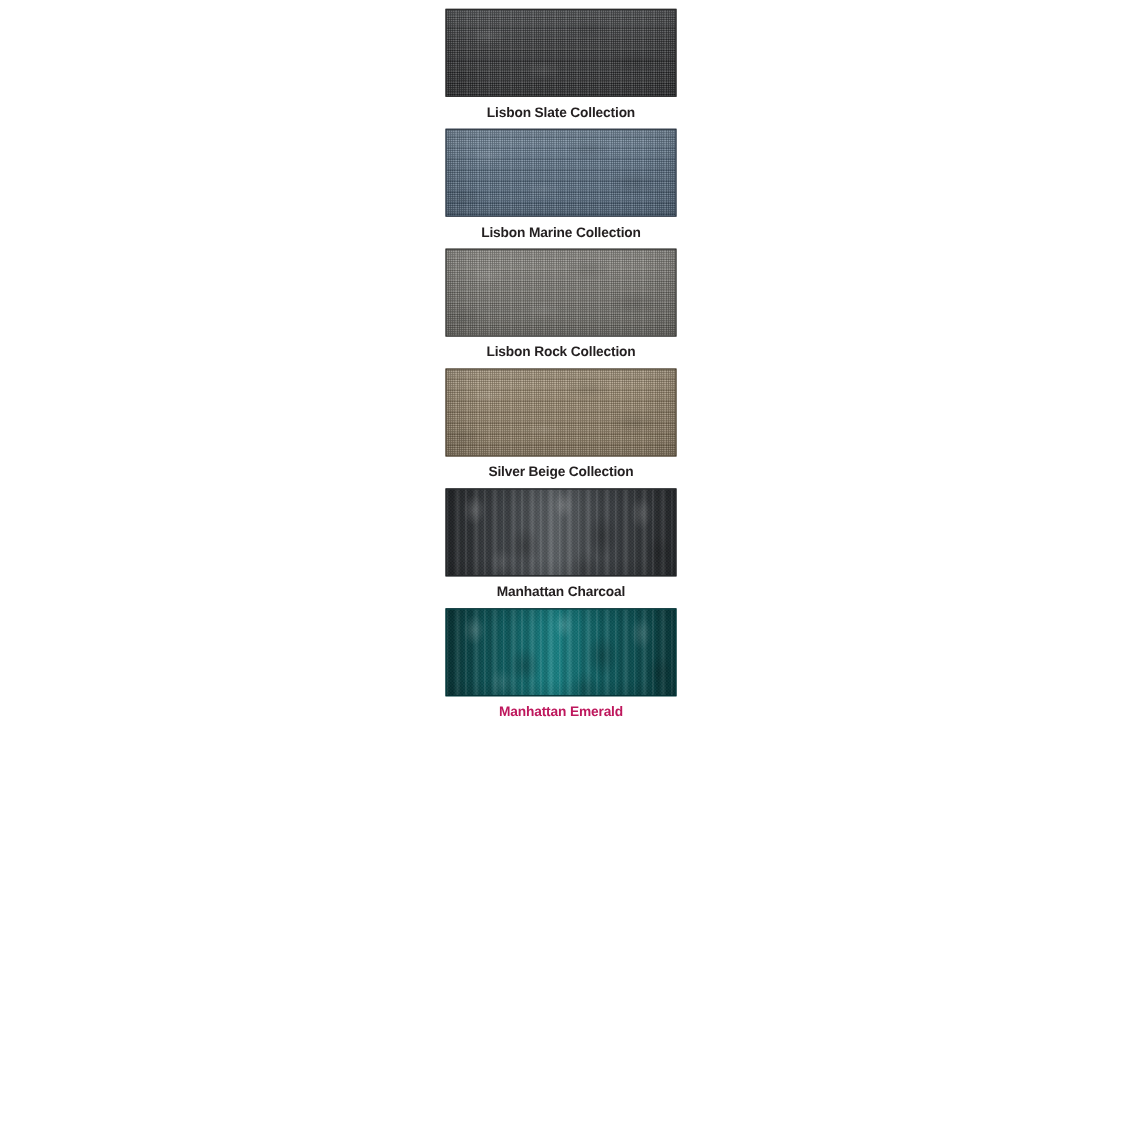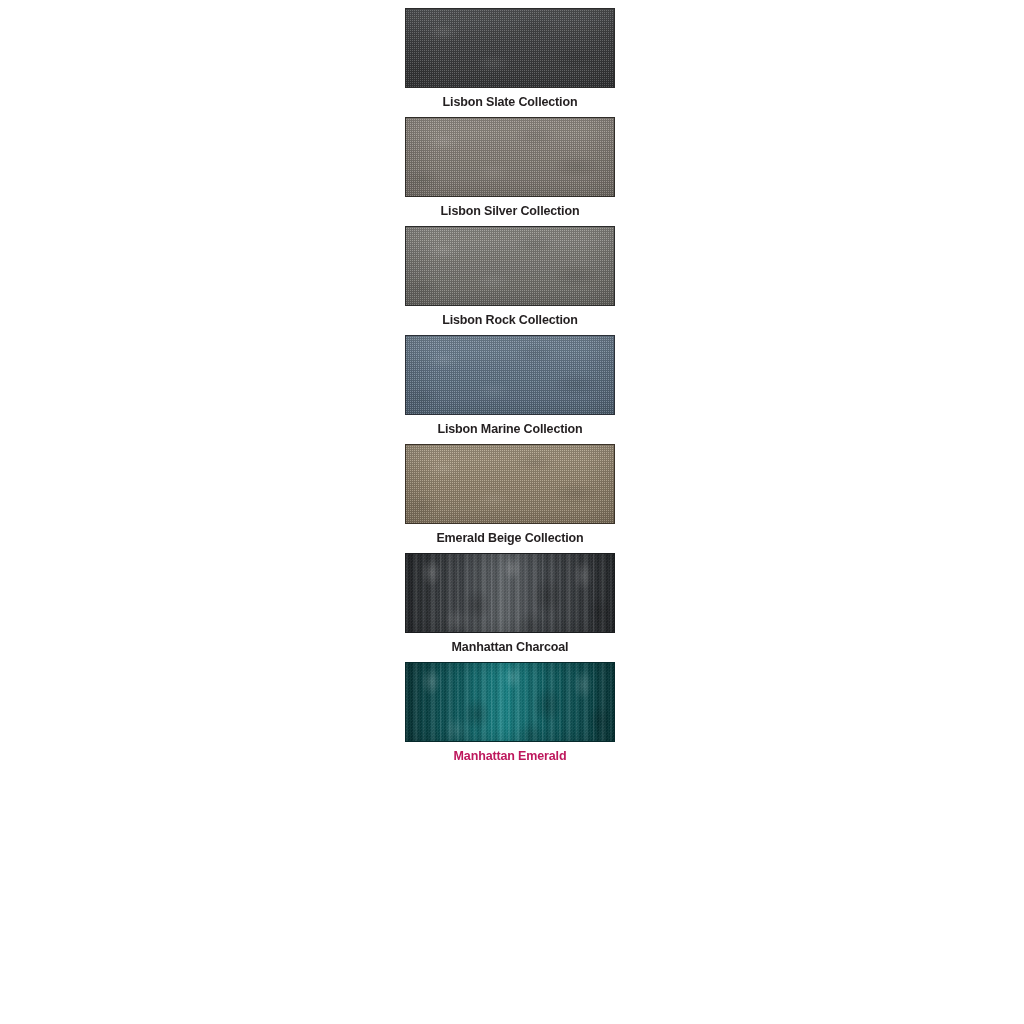--- a/index.html
+++ b/index.html
@@ -109,58 +109,48 @@
       <div class="swatch-image" style="border-color: rgb(43, 43, 43); background: rgb(51, 52, 54);">
         <div class="tex" style="background-image: linear-gradient(178deg, rgb(85, 88, 91), rgb(51, 52, 54) 40%, rgb(28, 29, 31)); opacity: 0.7;"></div>
         <div class="tex weave-fine" style="opacity: 0.95;"></div>
         <div class="tex weave-blotch" style="opacity: 0.8;"></div>
         <div class="tex speckle-fine" style="opacity: 0.9;"></div>
         <div class="tex vignette" style="opacity: 0.45;"></div>
       </div>
       <div class="swatch-label" style="color: rgb(35, 31, 32);">Lisbon Slate Collection</div>
     </div>
     <div class="swatch-item">
-      <div class="swatch-image" style="border-color: rgb(47, 44, 40); background: rgb(138, 130, 121);">
-        <div class="tex" style="background-image: linear-gradient(178deg, rgb(164, 156, 147), rgb(138, 130, 121) 40%, rgb(109, 102, 94)); opacity: 0.7;"></div>
+      <div class="swatch-image" style="border-color: rgb(43, 48, 56); background: rgb(93, 116, 138);">
+        <div class="tex" style="background-image: linear-gradient(178deg, rgb(126, 148, 168), rgb(93, 116, 138) 40%, rgb(65, 87, 109)); opacity: 0.7;"></div>
         <div class="tex weave-fine" style="opacity: 0.95;"></div>
         <div class="tex weave-blotch" style="opacity: 0.8;"></div>
         <div class="tex speckle-fine" style="opacity: 0.9;"></div>
         <div class="tex vignette" style="opacity: 0.45;"></div>
       </div>
-      <div class="swatch-label" style="color: rgb(35, 31, 32);">Lisbon Silver Collection</div>
+      <div class="swatch-label" style="color: rgb(35, 31, 32);">Lisbon Marine Collection</div>
     </div>
     <div class="swatch-item">
       <div class="swatch-image" style="border-color: rgb(43, 43, 43); background: rgb(124, 122, 116);">
         <div class="tex" style="background-image: linear-gradient(178deg, rgb(157, 155, 149), rgb(124, 122, 116) 40%, rgb(88, 87, 81)); opacity: 0.7;"></div>
         <div class="tex weave-fine" style="opacity: 0.95;"></div>
         <div class="tex weave-blotch" style="opacity: 0.8;"></div>
         <div class="tex speckle-fine" style="opacity: 0.9;"></div>
         <div class="tex vignette" style="opacity: 0.45;"></div>
       </div>
       <div class="swatch-label" style="color: rgb(35, 31, 32);">Lisbon Rock Collection</div>
     </div>
     <div class="swatch-item">
-      <div class="swatch-image" style="border-color: rgb(43, 48, 56); background: rgb(93, 116, 138);">
-        <div class="tex" style="background-image: linear-gradient(178deg, rgb(126, 148, 168), rgb(93, 116, 138) 40%, rgb(65, 87, 109)); opacity: 0.7;"></div>
-        <div class="tex weave-fine" style="opacity: 0.95;"></div>
-        <div class="tex weave-blotch" style="opacity: 0.8;"></div>
-        <div class="tex speckle-fine" style="opacity: 0.9;"></div>
-        <div class="tex vignette" style="opacity: 0.45;"></div>
-      </div>
-      <div class="swatch-label" style="color: rgb(35, 31, 32);">Lisbon Marine Collection</div>
-    </div>
-    <div class="swatch-item">
       <div class="swatch-image" style="border-color: rgb(58, 50, 40); background: rgb(156, 138, 110);">
         <div class="tex" style="background-image: linear-gradient(178deg, rgb(182, 166, 140), rgb(156, 138, 110) 40%, rgb(125, 108, 82)); opacity: 0.7;"></div>
         <div class="tex weave-fine" style="opacity: 0.95;"></div>
         <div class="tex weave-blotch" style="opacity: 0.8;"></div>
         <div class="tex speckle-fine" style="opacity: 0.9;"></div>
         <div class="tex vignette" style="opacity: 0.45;"></div>
       </div>
-      <div class="swatch-label" style="color: rgb(35, 31, 32);">Emerald Beige Collection</div>
+      <div class="swatch-label" style="color: rgb(35, 31, 32);">Silver Beige Collection</div>
     </div>
     <div class="swatch-item">
       <div class="swatch-image" style="border-color: rgb(27, 29, 31); background: rgb(61, 65, 69);">
         <div class="tex" style="background-image: linear-gradient(92deg, rgb(33, 36, 39), rgb(61, 65, 69) 28%, rgb(97, 102, 106) 47%, rgb(61, 65, 69) 66%, rgb(33, 36, 39)); opacity: 0.85;"></div>
         <div class="tex velvet-streak" style="opacity: 0.85;"></div>
         <div class="tex velvet-mottle" style="opacity: 0.9;"></div>
         <div class="tex speckle" style="opacity: 0.75;"></div>
         <div class="tex vignette" style="opacity: 0.8;"></div>
       </div>
       <div class="swatch-label" style="color: rgb(35, 31, 32);">Manhattan Charcoal</div>

